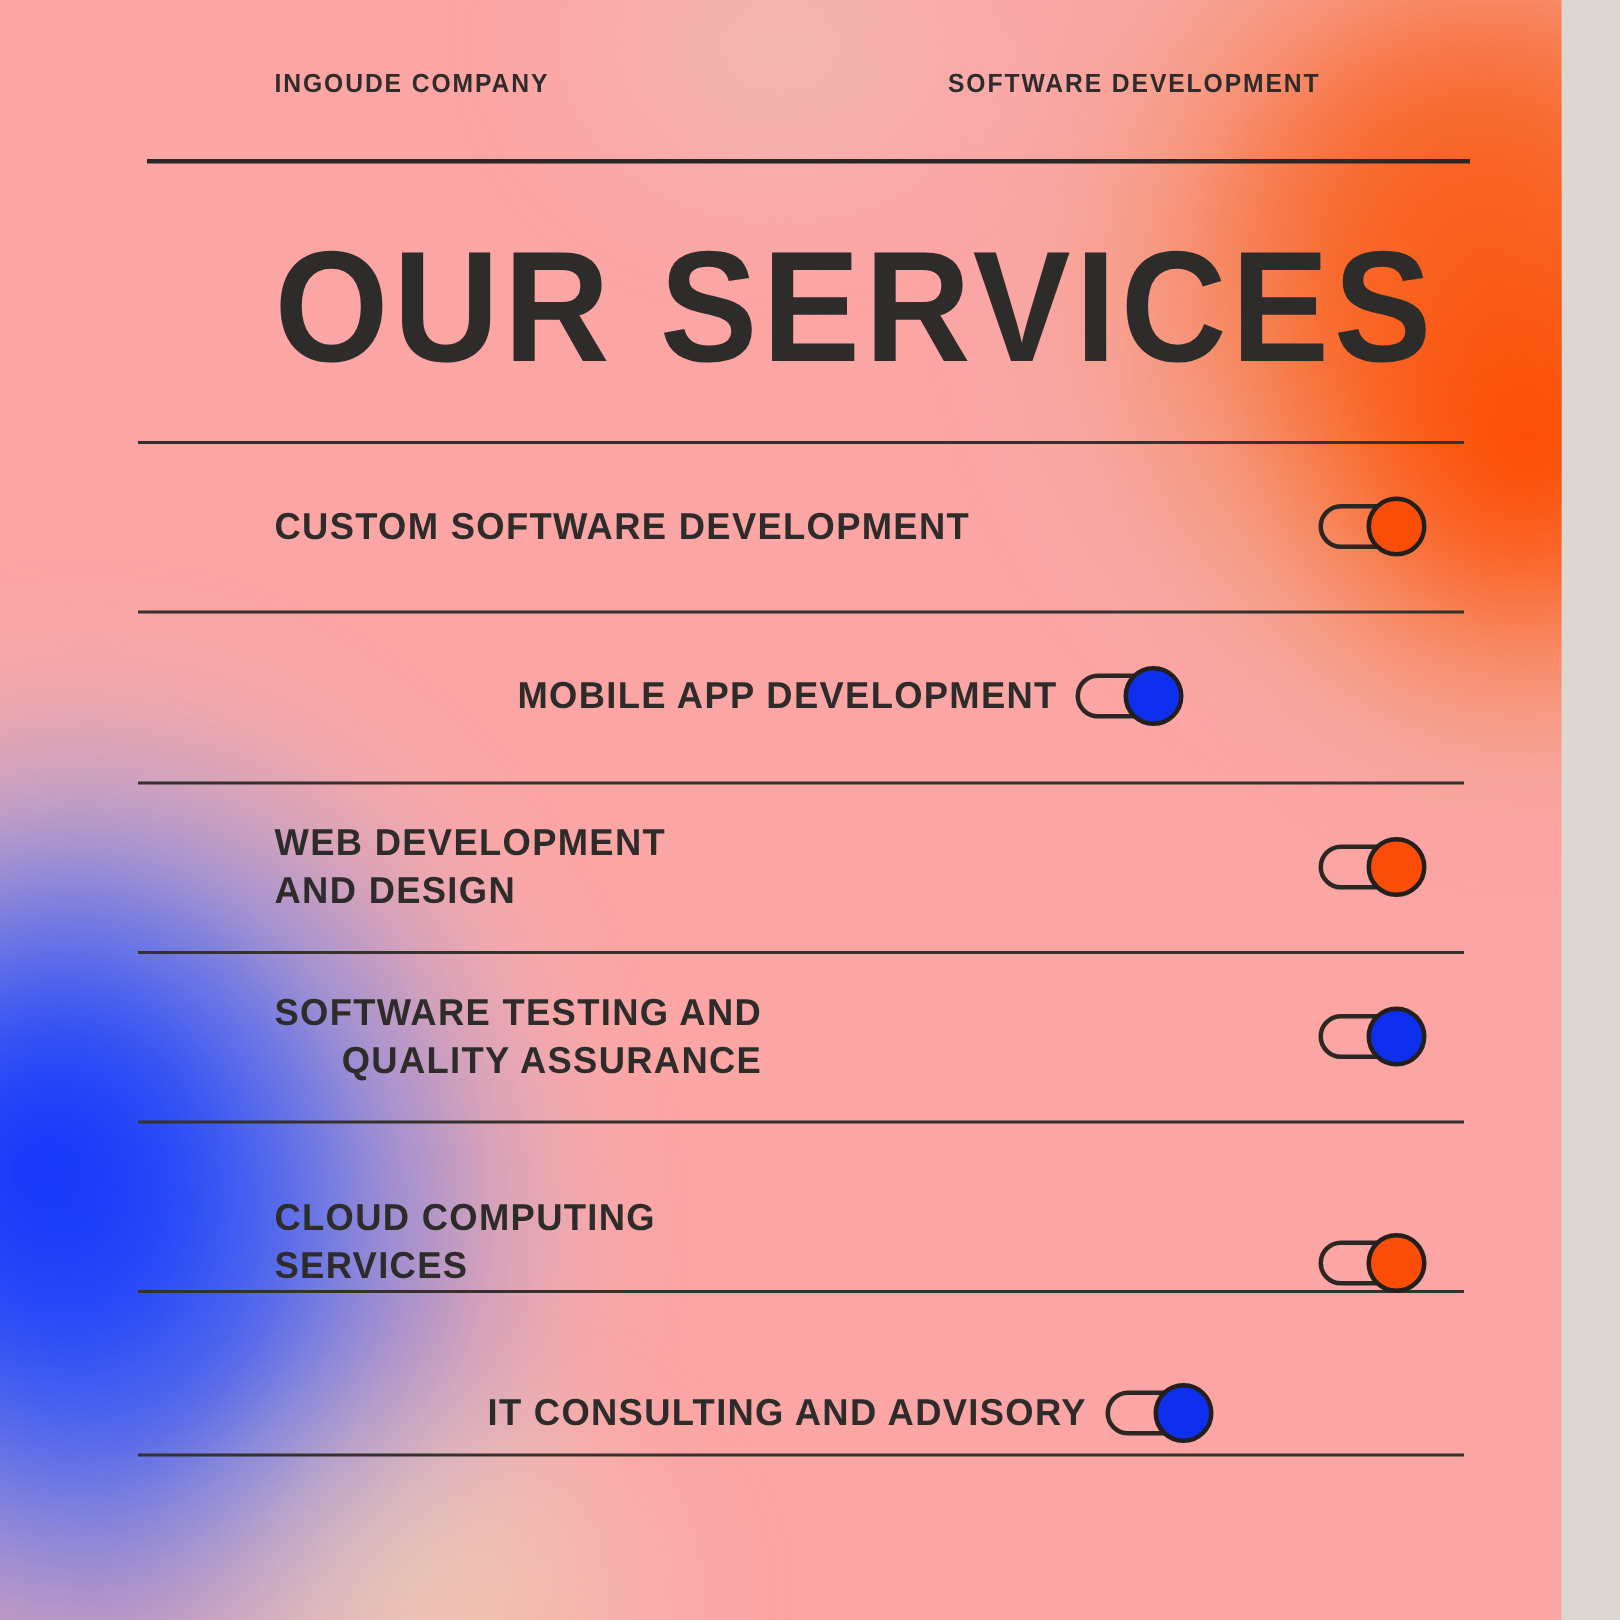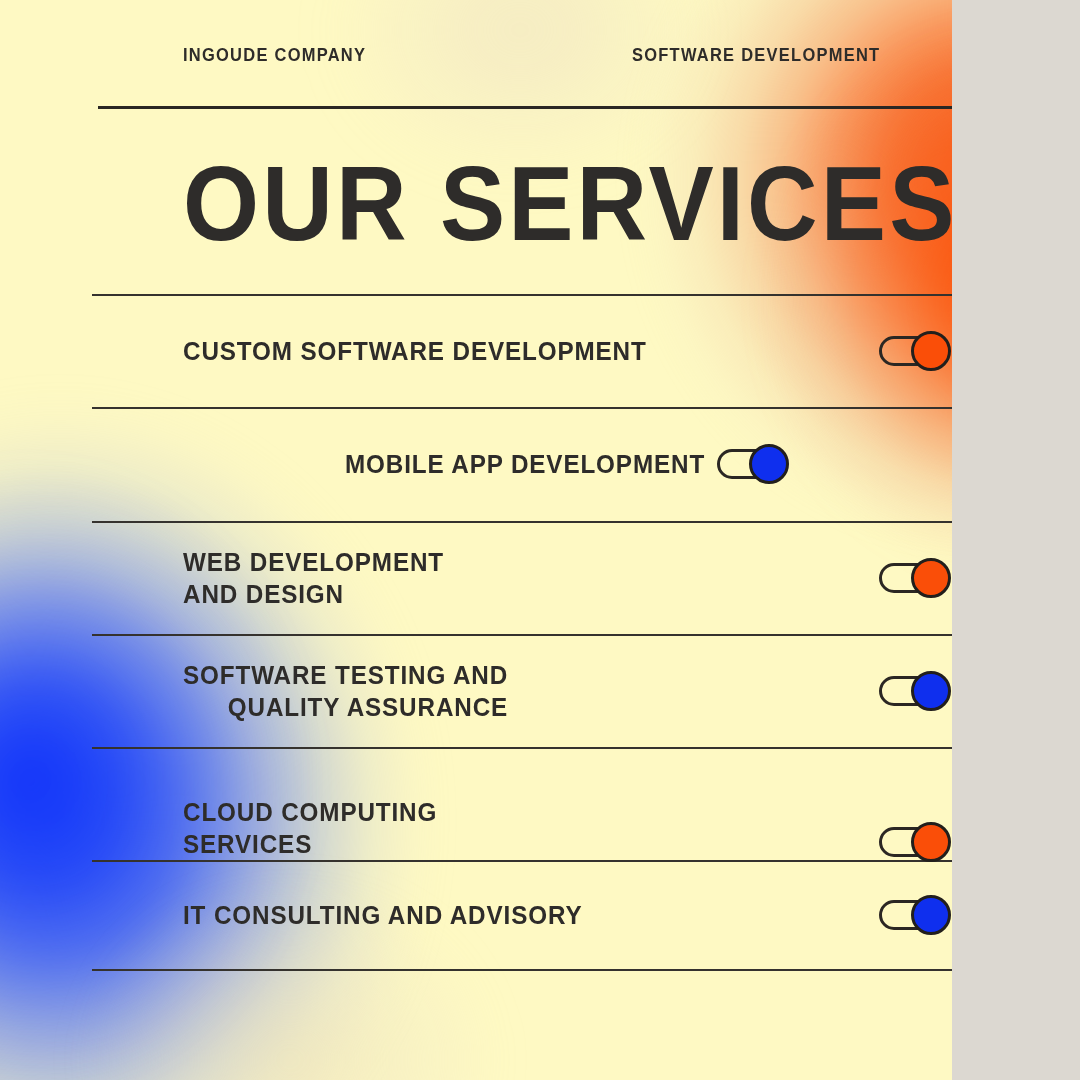--- a/index.html
+++ b/index.html
@@ -12,22 +12,22 @@
 
   body {
     font-family:"Liberation Sans", sans-serif;
     background:#DCD8D1;
     position:relative;
   }
 
   
   #poster {
     position:absolute; inset:0;
-    width:952px; height:1080px;
-    background:#fef9c3;
+    width:1041px; height:1080px;
+    background:#fca5a5;
     overflow:hidden;
   }
 
   .blob { position:absolute; pointer-events:none; }
 
   .blob-orange {
     width:740px; height:760px;
     left:620px; top:-200px;
     background:
       radial-gradient(closest-side,
@@ -279,21 +279,21 @@
           </div>
         </div>
         <div class="service-row" style="top: 747px; height: 113px; align-items: flex-end;">
           <div class="service-label">CLOUD COMPUTING
 SERVICES</div>
           <div class="toggle">
             <span class="track"></span>
             <span class="knob" style="background: rgb(250, 78, 8);"></span>
           </div>
         </div>
-        <div class="service-row" style="top: 860px; height: 109px;">
+        <div class="service-row" style="top: 887px; height: 109px; justify-content: center;">
           <div class="service-label">IT CONSULTING AND ADVISORY</div>
           <div class="toggle">
             <span class="track"></span>
             <span class="knob" style="background: rgb(15, 47, 238);"></span>
           </div>
         </div>
       </div>
 
   </div>
 </div>

